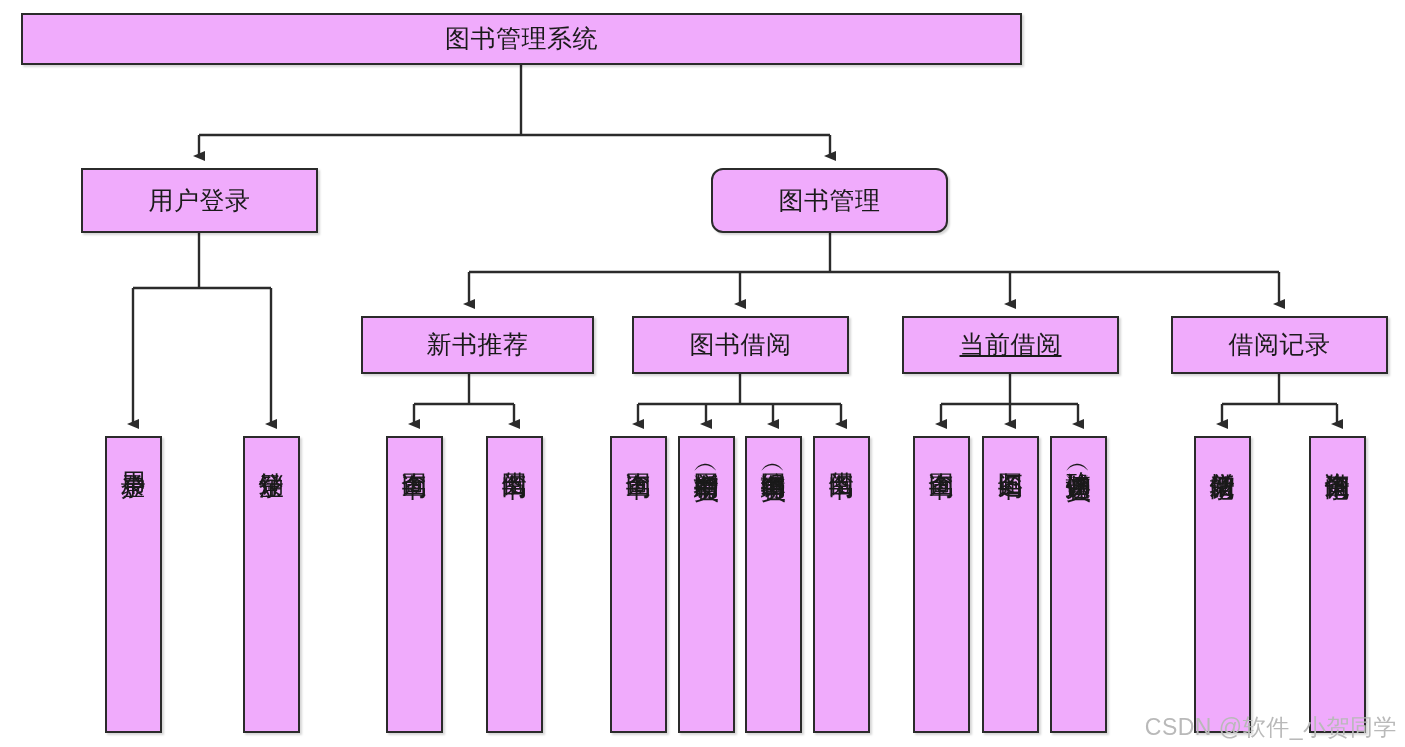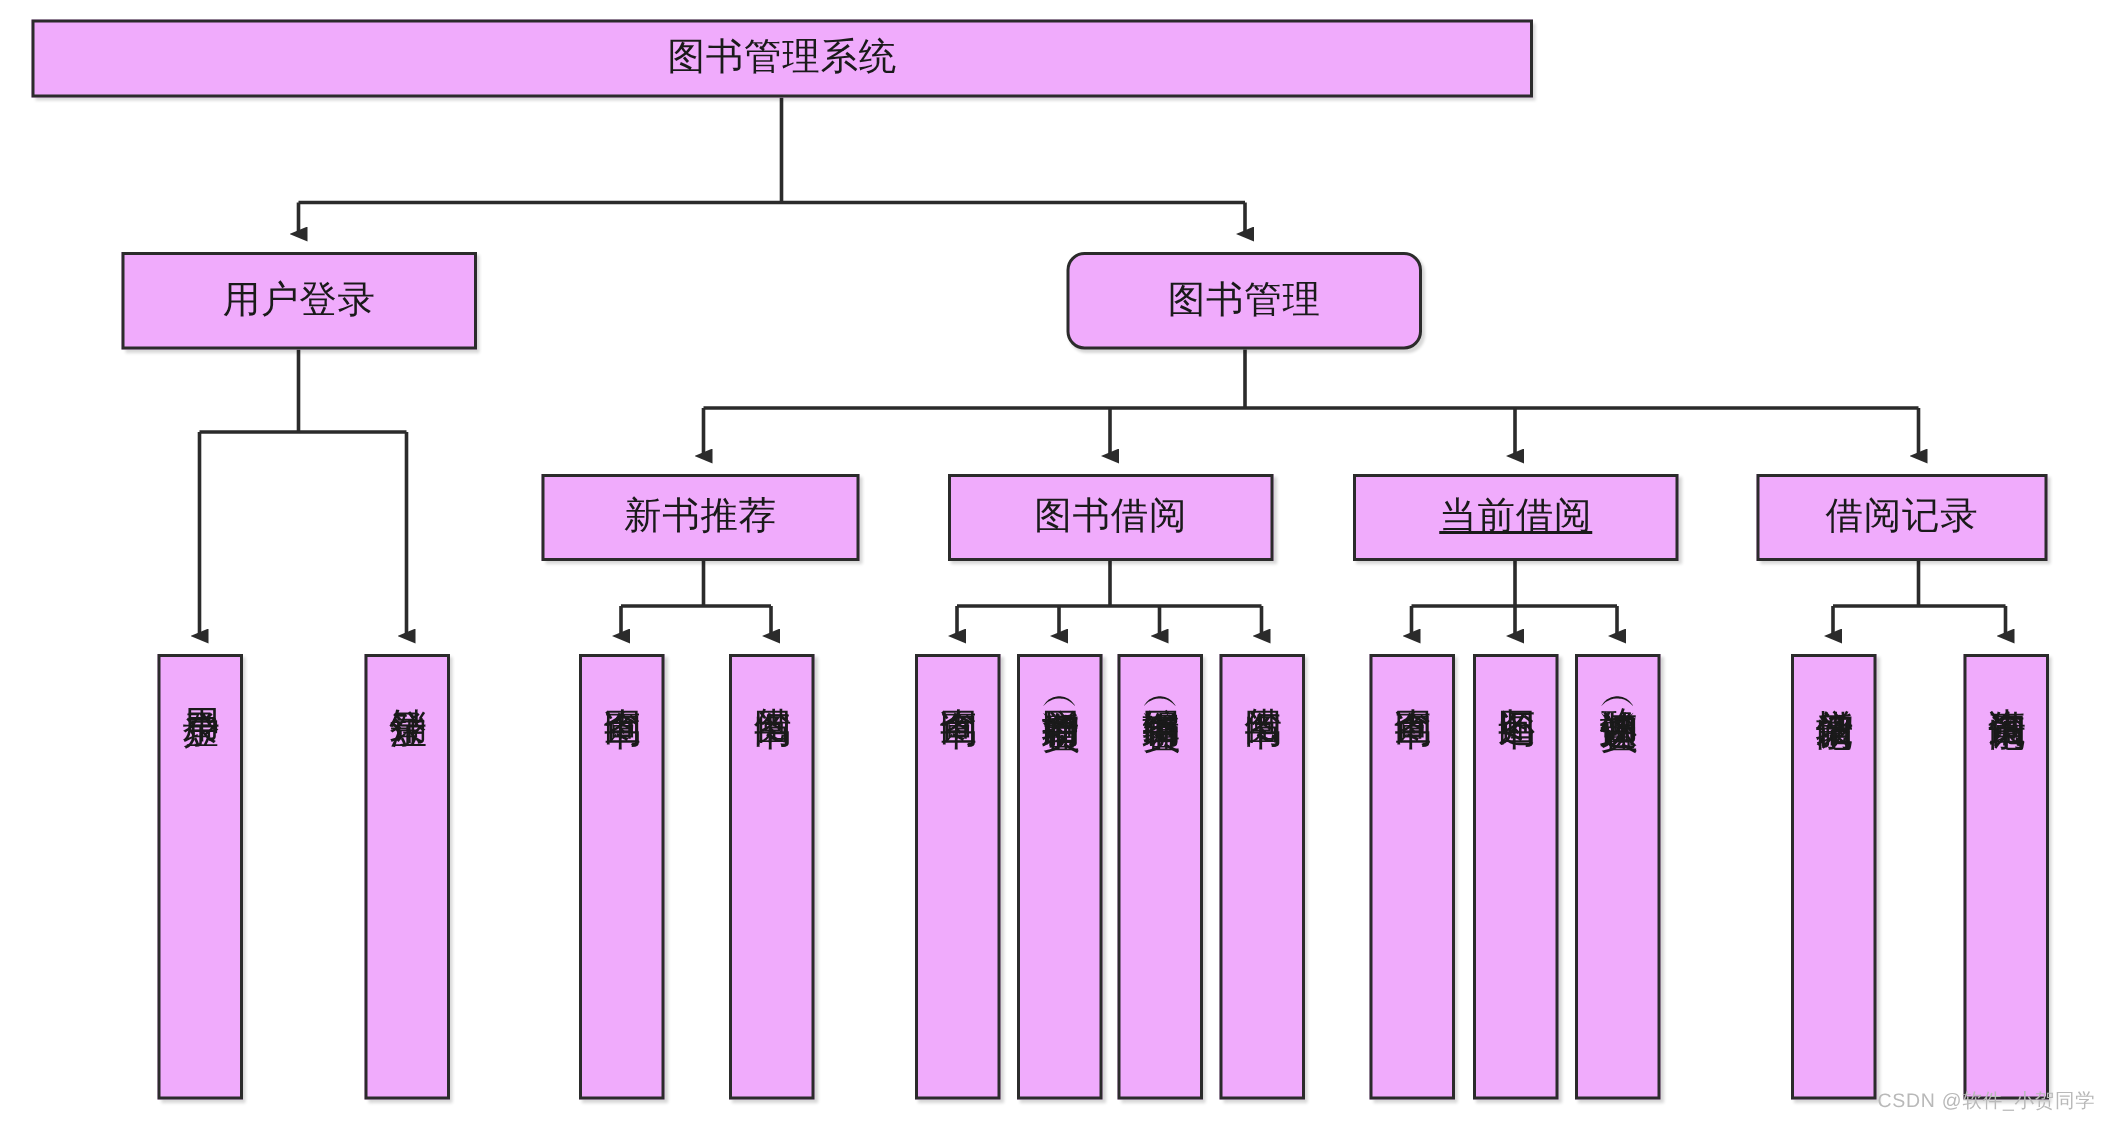--- a/index.html
+++ b/index.html
@@ -58,21 +58,21 @@
     text-orientation: upright;
     font-size: 25px;
     line-height: 1.05;
     letter-spacing: 1px;
     white-space: nowrap;
   }
   .watermark {
     position: absolute;
     right: 8px;
     bottom: 4px;
-    font-size: 13px;
+    font-size: 23px;
     color: #b9b9b9;
     letter-spacing: 0.5px;
     white-space: nowrap;
   }
 </style>
 </head>
 <body>
 
 <div id="canvas">
 
@@ -130,30 +130,30 @@
     <span class="label">图书管理系统</span>
   </div>
 
   <div class="node h" style="left:81px; top:168px; width:237px; height:65px;">
     <span class="label">用户登录</span>
   </div>
   <div class="node h" style="left:711px; top:168px; width:237px; height:65px;border-radius:12px;">
     <span class="label">图书管理</span>
   </div>
 
-  <div class="node h" style="left:361px; top:316px; width:212px; height:58px;">
+  <div class="node h" style="left:361px; top:316px; width:233px; height:58px;">
     <span class="label">新书推荐</span>
   </div>
   <div class="node h" style="left:632px; top:316px; width:217px; height:58px;">
     <span class="label">图书借阅</span>
   </div>
   <div class="node h" style="left:902px; top:316px; width:217px; height:58px;text-decoration:underline;">
     <span class="label">当前借阅</span>
   </div>
-  <div class="node h" style="left:1171px; top:316px; width:194px; height:58px;">
+  <div class="node h" style="left:1171px; top:316px; width:217px; height:58px;">
     <span class="label">借阅记录</span>
   </div>
 
   <div class="node v" style="left:105px; top:436px; width:57px; height:297px;">
     <span class="label">用户登录</span>
   </div>
   <div class="node v" style="left:243px; top:436px; width:57px; height:297px;">
     <span class="label">注销登录</span>
   </div>
 

